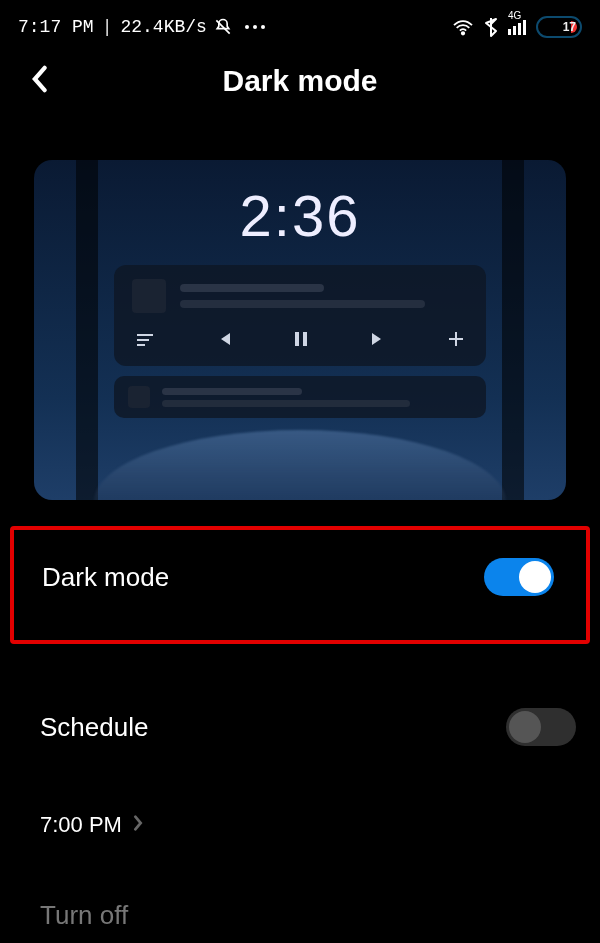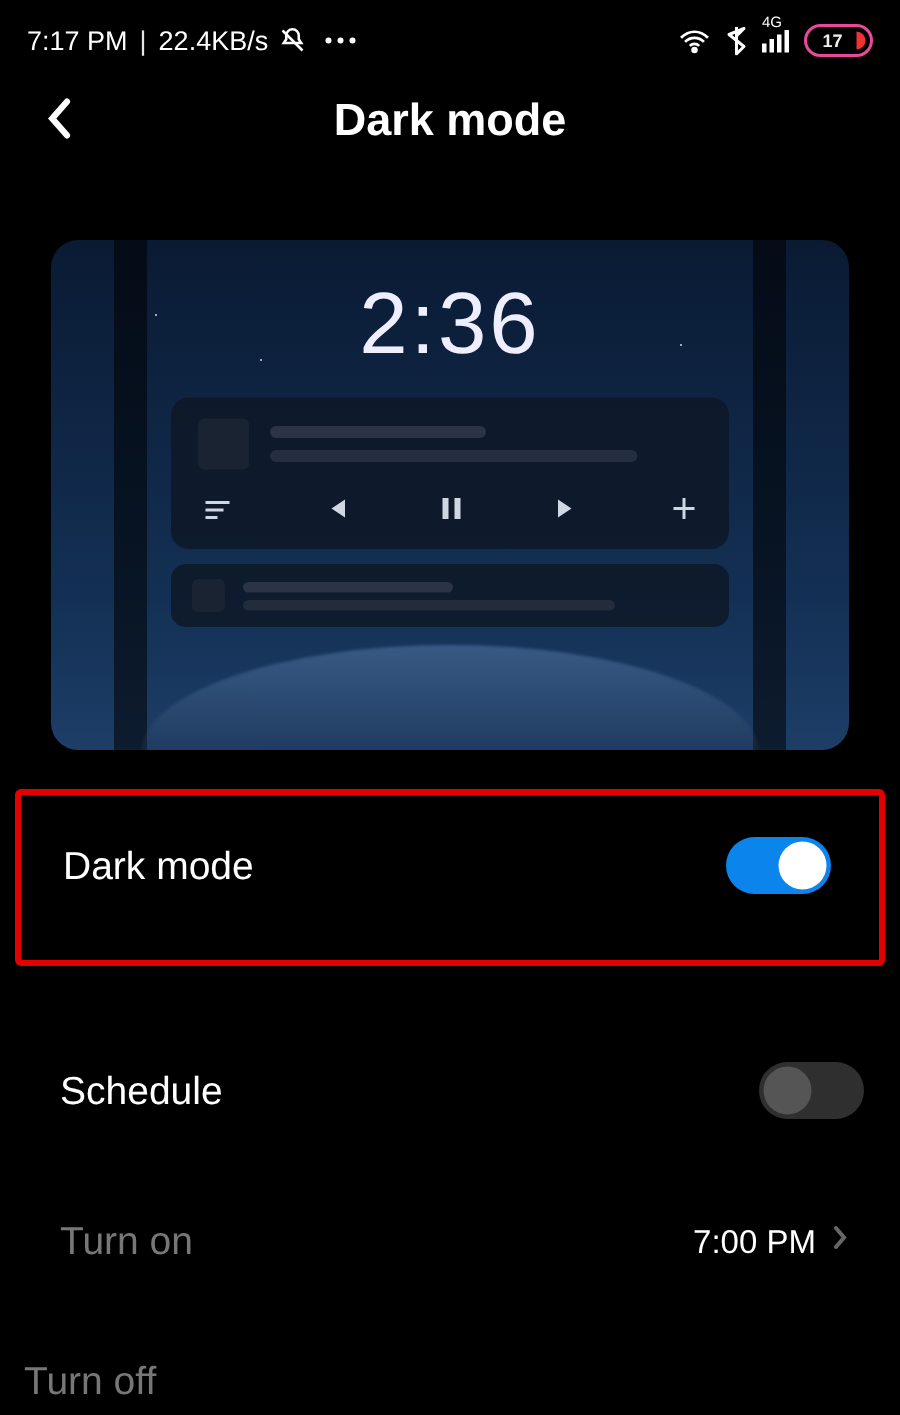--- a/index.html
+++ b/index.html
@@ -15,30 +15,30 @@
   
   .status-bar {
     display: flex;
     justify-content: space-between;
     align-items: center;
     padding: 8px 18px 0 18px;
     height: 46px;
     font-size: 18px;
     font-weight: 500;
   }
-  .status-left { display: flex; align-items: center; gap: 6px; }
+  .status-left { display: flex; align-items: center; gap: 6px; font-family: Liberation Mono, monospace; }
   .status-left .sep { opacity: .9; margin: 0 2px; }
   .status-right { display: flex; align-items: center; gap: 10px; }
   .status-ico { display:inline-flex; }
 
   .dots { display:flex; gap:4px; margin-left:6px;}
   .dots span{ width:4px;height:4px;border-radius:50%;background:#fff;}
   .battery-pill{
-    width:46px;height:22px;border:2px solid #ec4899;border-radius:12px;
-    display:flex;align-items:center;justify-content:center;font-size:12px;
+    width:46px;height:22px;border:2px solid #0c4a6e;border-radius:12px;
+    display:flex;align-items:center;justify-content:flex-end;font-size:12px;
     position:relative;color:#eee;
   }
   .battery-pill::after{
     content:"";position:absolute;right:3px;top:3px;bottom:3px;width:6px;
     background:#e33; border-radius:0 8px 8px 0;
   }
   .battery-num{position:relative;z-index:2;left:-4px;font-weight:600;}
 
   
   .header {
@@ -263,28 +263,27 @@
 <div class="row" style="padding-left:40px;padding-right:24px;">
   <div class="label">Schedule</div>
   <div class="toggle off">
     <div class="knob"></div>
   </div>
 </div>
 
 <div style="height:34px"></div>
 
 <div class="row dim" style="padding-left:40px;padding-right:34px;">
-  <div class="label">Turn on</div>
   <div class="tail">
     <span class="value">7:00 PM</span>
     <span class="chev-r">
       <svg width="12" height="18" viewBox="0 0 12 20" fill="none" stroke="#666" stroke-width="3" stroke-linecap="round">
           <path d="M3 3l6 7-6 7"></path>
         </svg>
     </span>
   </div>
 </div>
 
 <div style="height:30px"></div>
 
-<div class="row dim" style="padding-left:16px;padding-right:34px;">
+<div class="row dim" style="padding-left:40px;padding-right:34px;">
   <div class="label">Turn off</div>
 </div>
 
 </body></html>

